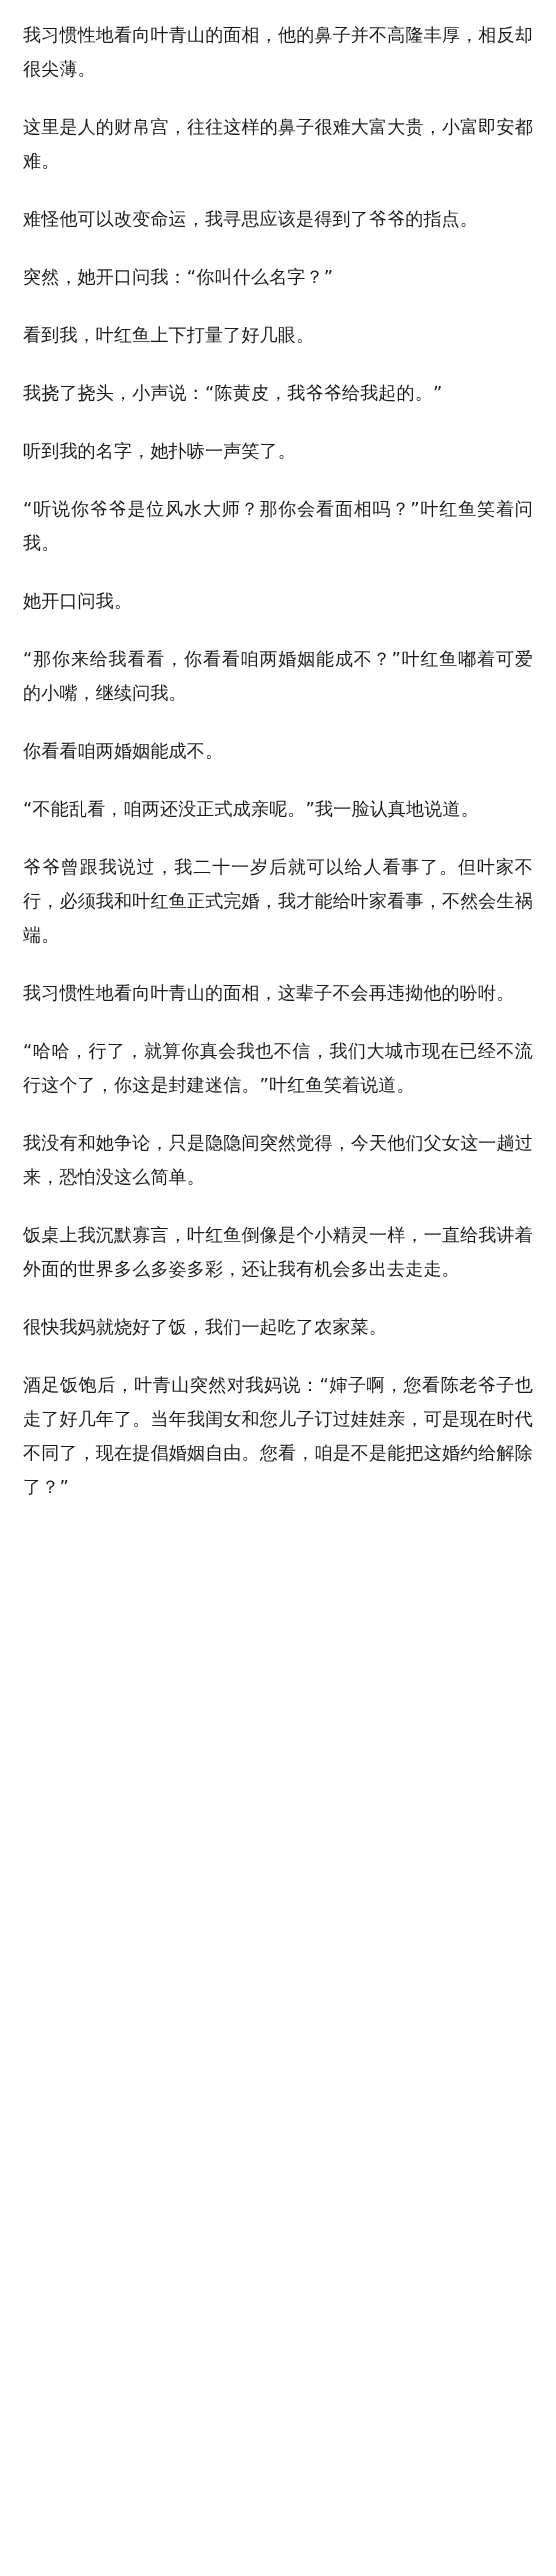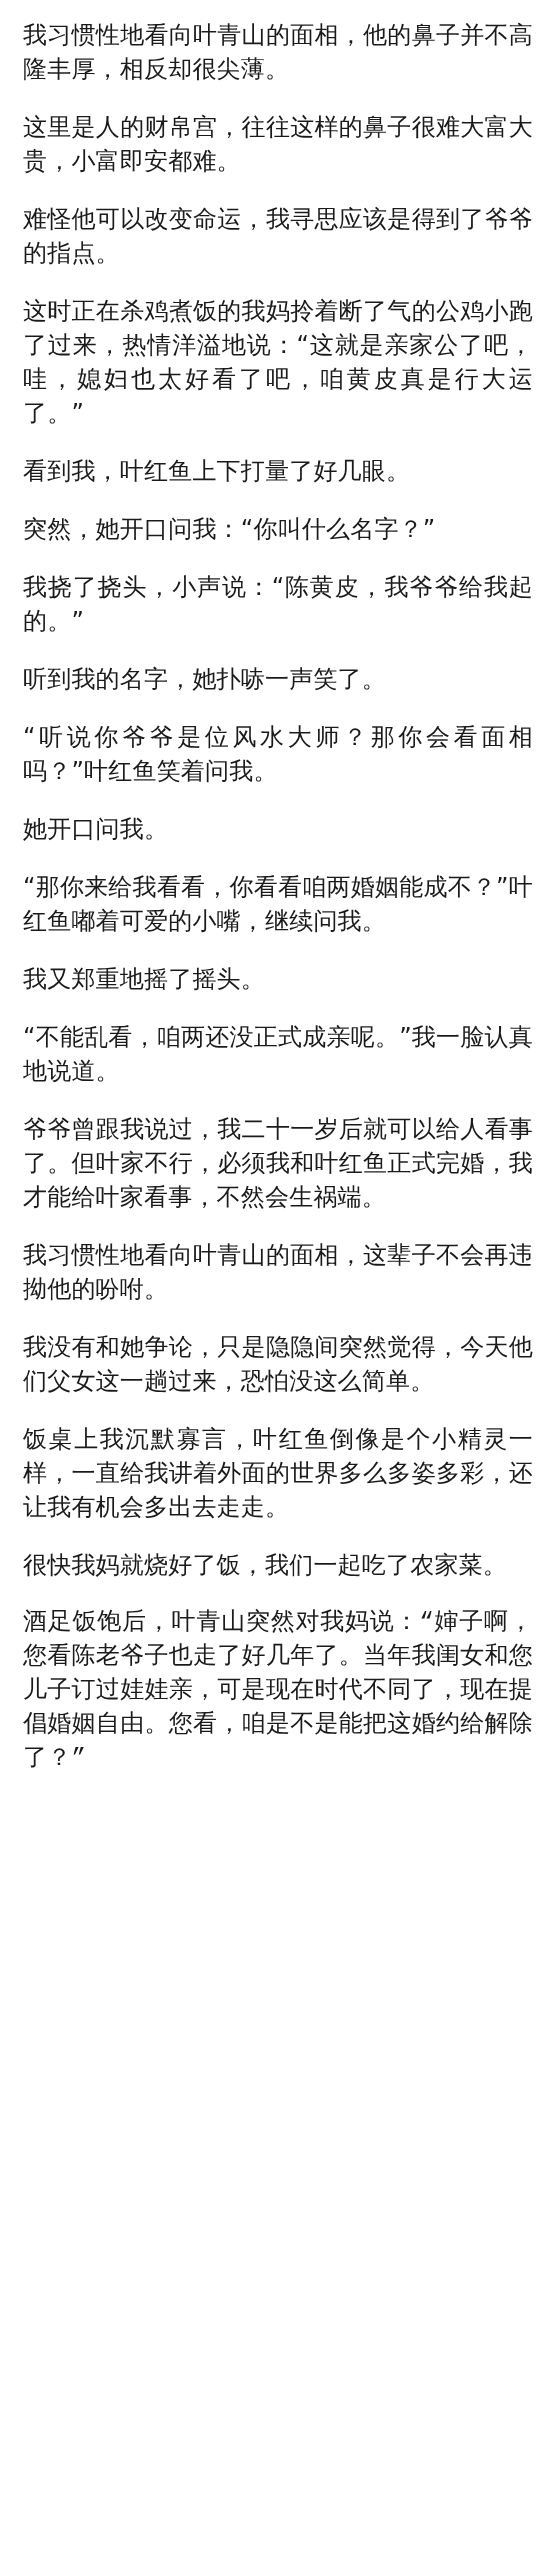--- a/index.html
+++ b/index.html
@@ -13,53 +13,52 @@
     font-family: "DejaVu Sans", "Liberation Sans", sans-serif;
   }
   #page {
     width: 556px;
     min-height: 2810px;
     box-sizing: border-box;
     padding: 17.5px 23px 20.6px 23px;
     background: #ffffff;
   }
   .para {
-    font-size: 24px;
+    font-size: 18px;
     line-height: 34px;
     color: #1a1a1a;
     margin: 0 0 24px 0;
     text-align: justify;
     text-justify: inter-ideograph;
     letter-spacing: 0.2px;
     word-break: break-all;
   }
   .para:last-child {
     margin-bottom: 10px;
-    font-family: Liberation Mono, monospace;
   }
 </style>
 </head>
 <body>
 
 <div id="page">
   <div id="body-text">
       <p class="para">我习惯性地看向叶青山的面相，他的鼻子并不高隆丰厚，相反却很尖薄。</p>
       <p class="para">这里是人的财帛宫，往往这样的鼻子很难大富大贵，小富即安都难。</p>
       <p class="para">难怪他可以改变命运，我寻思应该是得到了爷爷的指点。</p>
-      <p class="para">这时正在杀鸡煮饭的我妈拎着断了气的公鸡小跑了过来，热情洋溢地说：“这就是亲家公了吧，哇，媳妇也太好看了吧，咱黄皮真是行大运了。”</p>
+      <p class="para">突然，她开口问我：“你叫什么名字？”</p>
       <p class="para">看到我，叶红鱼上下打量了好几眼。</p>
-      <p class="para">突然，她开口问我：“你叫什么名字？”</p>
       <p class="para">我挠了挠头，小声说：“陈黄皮，我爷爷给我起的。”</p>
       <p class="para">听到我的名字，她扑哧一声笑了。</p>
       <p class="para">“听说你爷爷是位风水大师？那你会看面相吗？”叶红鱼笑着问我。</p>
       <p class="para">她开口问我。</p>
       <p class="para">“那你来给我看看，你看看咱两婚姻能成不？”叶红鱼嘟着可爱的小嘴，继续问我。</p>
-      <p class="para">我又郑重地摇了摇头。</p>
+      <p class="para">你看看咱两婚姻能成不。</p>
       <p class="para">“不能乱看，咱两还没正式成亲呢。”我一脸认真地说道。</p>
       <p class="para">爷爷曾跟我说过，我二十一岁后就可以给人看事了。但叶家不行，必须我和叶红鱼正式完婚，我才能给叶家看事，不然会生祸端。</p>
       <p class="para">我习惯性地看向叶青山的面相，这辈子不会再违拗他的吩咐。</p>
+      <p class="para">“哈哈，行了，就算你真会我也不信，我们大城市现在已经不流行这个了，你这是封建迷信。”叶红鱼笑着说道。</p>
       <p class="para">我没有和她争论，只是隐隐间突然觉得，今天他们父女这一趟过来，恐怕没这么简单。</p>
       <p class="para">饭桌上我沉默寡言，叶红鱼倒像是个小精灵一样，一直给我讲着外面的世界多么多姿多彩，还让我有机会多出去走走。</p>
       <p class="para">很快我妈就烧好了饭，我们一起吃了农家菜。</p>
       <p class="para">酒足饭饱后，叶青山突然对我妈说：“婶子啊，您看陈老爷子也走了好几年了。当年我闺女和您儿子订过娃娃亲，可是现在时代不同了，现在提倡婚姻自由。您看，咱是不是能把这婚约给解除了？”</p>
     </div>
 </div>
 
 
 </body></html>

